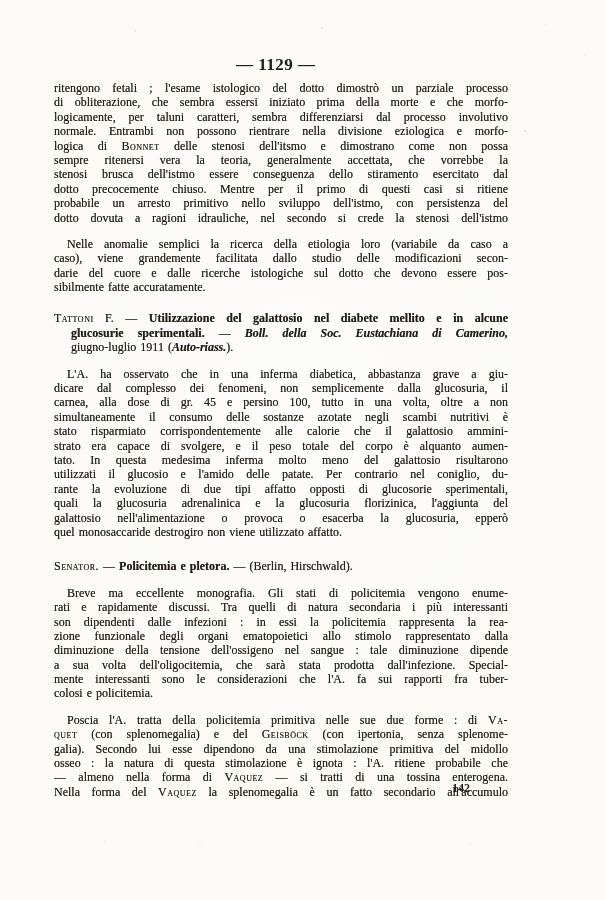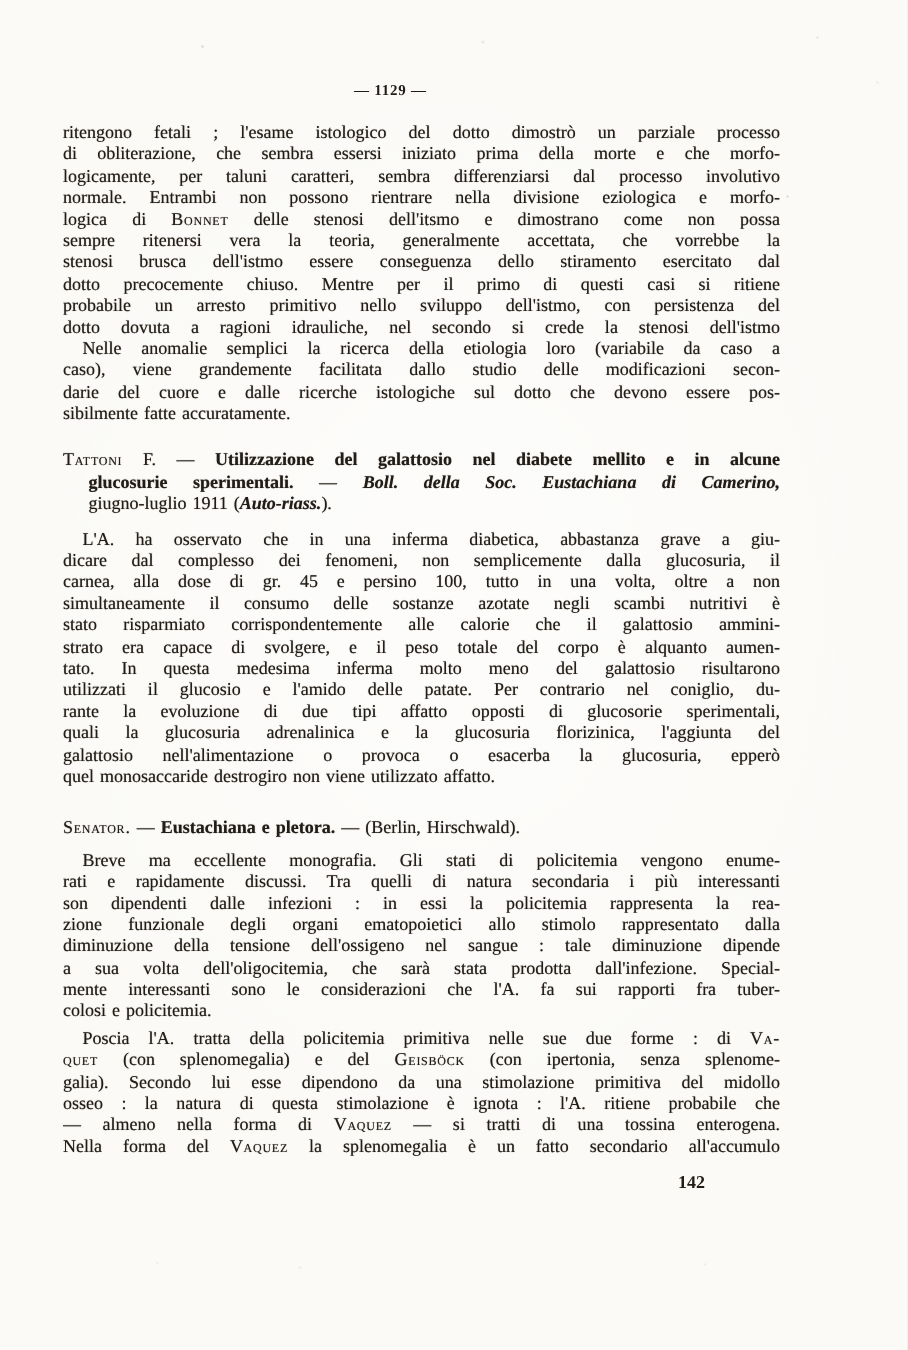--- a/index.html
+++ b/index.html
@@ -20,33 +20,33 @@
       radial-gradient(circle 2px at 200px 845px, rgba(150,148,140,.16), transparent 70%),
       radial-gradient(circle 2px at 470px 843px, rgba(150,148,140,.14), transparent 70%),
       radial-gradient(ellipse 400px 500px at 50% 45%, rgba(255,255,255,.5), transparent 80%);
     font-family:"Liberation Serif","DejaVu Serif",serif;
     color:#221c16;
     overflow:hidden;
   }
   .text-column{ text-shadow:0 0 .6px rgba(40,32,24,.65); }
   .running-head{
     position:absolute; left:236px; top:55px;
-    font-size:10px; font-weight:700; letter-spacing:.5px;
+    font-size:17px; font-weight:700; letter-spacing:.5px;
     white-space:nowrap;
   }
   .line{
     font-size:12px;
     line-height:14.4px;
     height:14.4px;
     overflow:hidden;
     word-spacing:1px;
     white-space:normal;
   }
   .line.just{ text-align:justify; text-align-last:justify; }
-  .block{ margin:0; }
+  .block{ margin:12px; }
   [data-name="opening-paragraph"]{ margin-top:25px; }
   [data-name="entry-tattoni-heading"]{ margin-top:17px; }
   [data-name="paragraph-tattoni-abstract"]{ margin-top:9px; }
   [data-name="entry-senator-heading"]{ margin-top:20px; }
   [data-name="paragraph-senator-abstract-1"]{ margin-top:7px; }
   [data-name="paragraph-senator-abstract-2"]{ margin-top:4px; }
   .seg-n{}
   .seg-b{ font-weight:700; }
   .seg-bi{ font-weight:700; font-style:italic; }
   .seg-sc{ font-variant:small-caps; letter-spacing:.5px; }
@@ -93,21 +93,21 @@
         <div class="line just" data-name="text-line"><span class="seg-n" data-name="text-segment">stato risparmiato corrispondentemente alle calorie che il galattosio ammini-</span></div>
         <div class="line just" data-name="text-line"><span class="seg-n" data-name="text-segment">strato era capace di svolgere, e il peso totale del corpo è alquanto aumen-</span></div>
         <div class="line just" data-name="text-line"><span class="seg-n" data-name="text-segment">tato. In questa medesima inferma molto meno del galattosio risultarono</span></div>
         <div class="line just" data-name="text-line"><span class="seg-n" data-name="text-segment">utilizzati il glucosio e l'amido delle patate. Per contrario nel coniglio, du-</span></div>
         <div class="line just" data-name="text-line"><span class="seg-n" data-name="text-segment">rante la evoluzione di due tipi affatto opposti di glucosorie sperimentali,</span></div>
         <div class="line just" data-name="text-line"><span class="seg-n" data-name="text-segment">quali la glucosuria adrenalinica e la glucosuria florizinica, l'aggiunta del</span></div>
         <div class="line just" data-name="text-line"><span class="seg-n" data-name="text-segment">galattosio nell'alimentazione o provoca o esacerba la glucosuria, epperò</span></div>
         <div class="line" data-name="text-line"><span class="seg-n" data-name="text-segment">quel monosaccaride destrogiro non viene utilizzato affatto.</span></div>
       </div>
       <div class="block entry-heading" data-name="entry-senator-heading">
-        <div class="line" data-name="text-line"><span class="seg-sc" data-name="text-segment">Senator.</span><span class="seg-n" data-name="text-segment"> — </span><span class="seg-b" data-name="text-segment">Eustachiana e pletora.</span><span class="seg-n" data-name="text-segment"> — (Berlin, Hirschwald).</span></div>
+        <div class="line" data-name="text-line"><span class="seg-sc" data-name="text-segment">Senator.</span><span class="seg-n" data-name="text-segment"> — </span><span class="seg-b" data-name="text-segment">Policitemia e pletora.</span><span class="seg-n" data-name="text-segment"> — (Berlin, Hirschwald).</span></div>
       </div>
       <div class="block paragraph" data-name="paragraph-senator-abstract-1">
         <div class="line just" data-name="text-line" style="padding-left: 13px;"><span class="seg-n" data-name="text-segment">Breve ma eccellente monografia. Gli stati di policitemia vengono enume-</span></div>
         <div class="line just" data-name="text-line"><span class="seg-n" data-name="text-segment">rati e rapidamente discussi. Tra quelli di natura secondaria i più interessanti</span></div>
         <div class="line just" data-name="text-line"><span class="seg-n" data-name="text-segment">son dipendenti dalle infezioni : in essi la policitemia rappresenta la rea-</span></div>
         <div class="line just" data-name="text-line"><span class="seg-n" data-name="text-segment">zione funzionale degli organi ematopoietici allo stimolo rappresentato dalla</span></div>
         <div class="line just" data-name="text-line"><span class="seg-n" data-name="text-segment">diminuzione della tensione dell'ossigeno nel sangue : tale diminuzione dipende</span></div>
         <div class="line just" data-name="text-line"><span class="seg-n" data-name="text-segment">a sua volta dell'oligocitemia, che sarà stata prodotta dall'infezione. Special-</span></div>
         <div class="line just" data-name="text-line"><span class="seg-n" data-name="text-segment">mente interessanti sono le considerazioni che l'A. fa sui rapporti fra tuber-</span></div>
         <div class="line" data-name="text-line"><span class="seg-n" data-name="text-segment">colosi e policitemia.</span></div>

